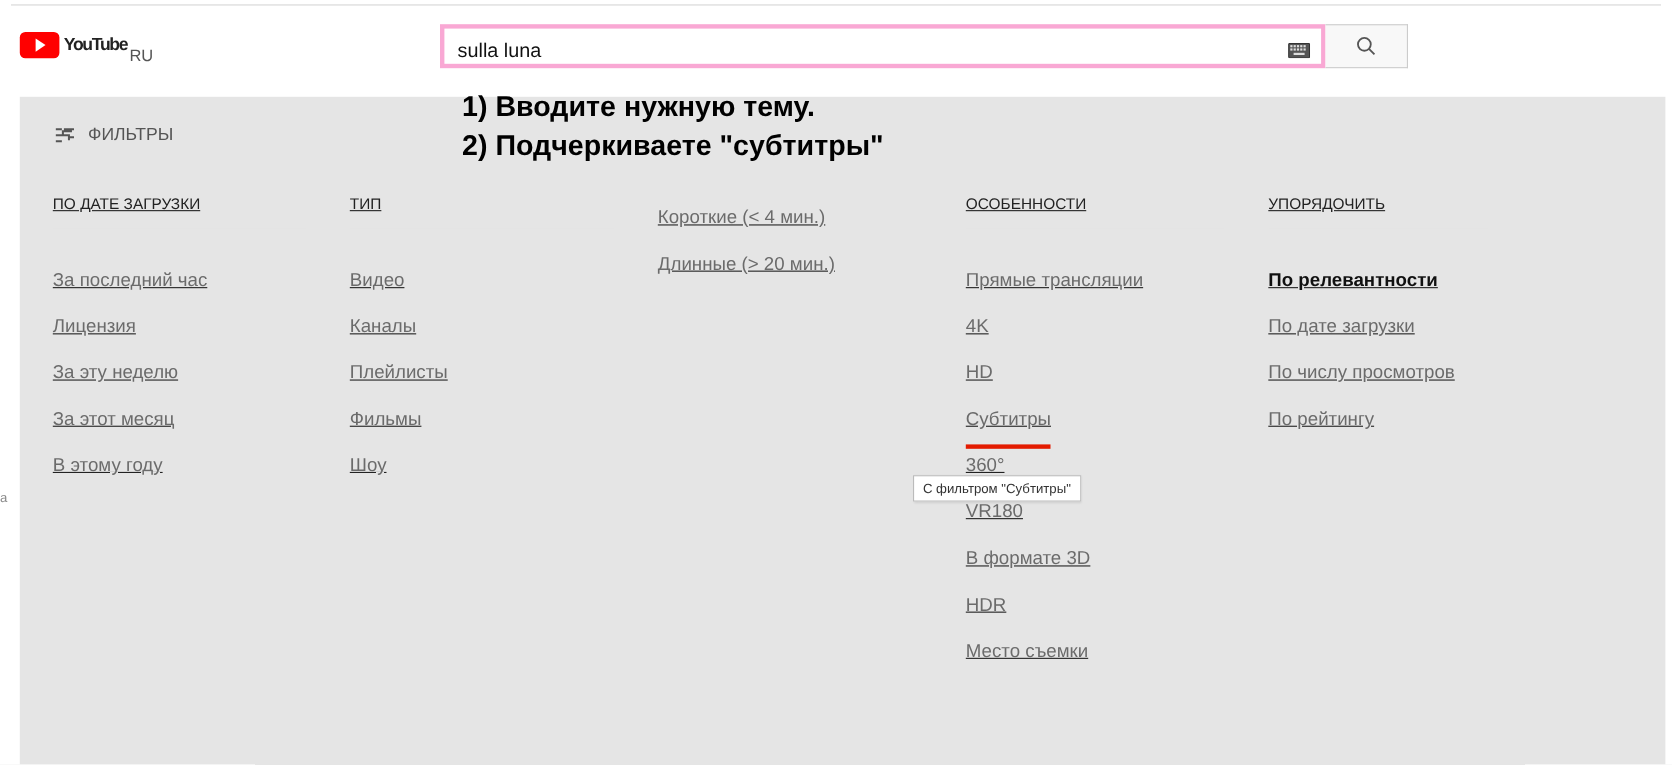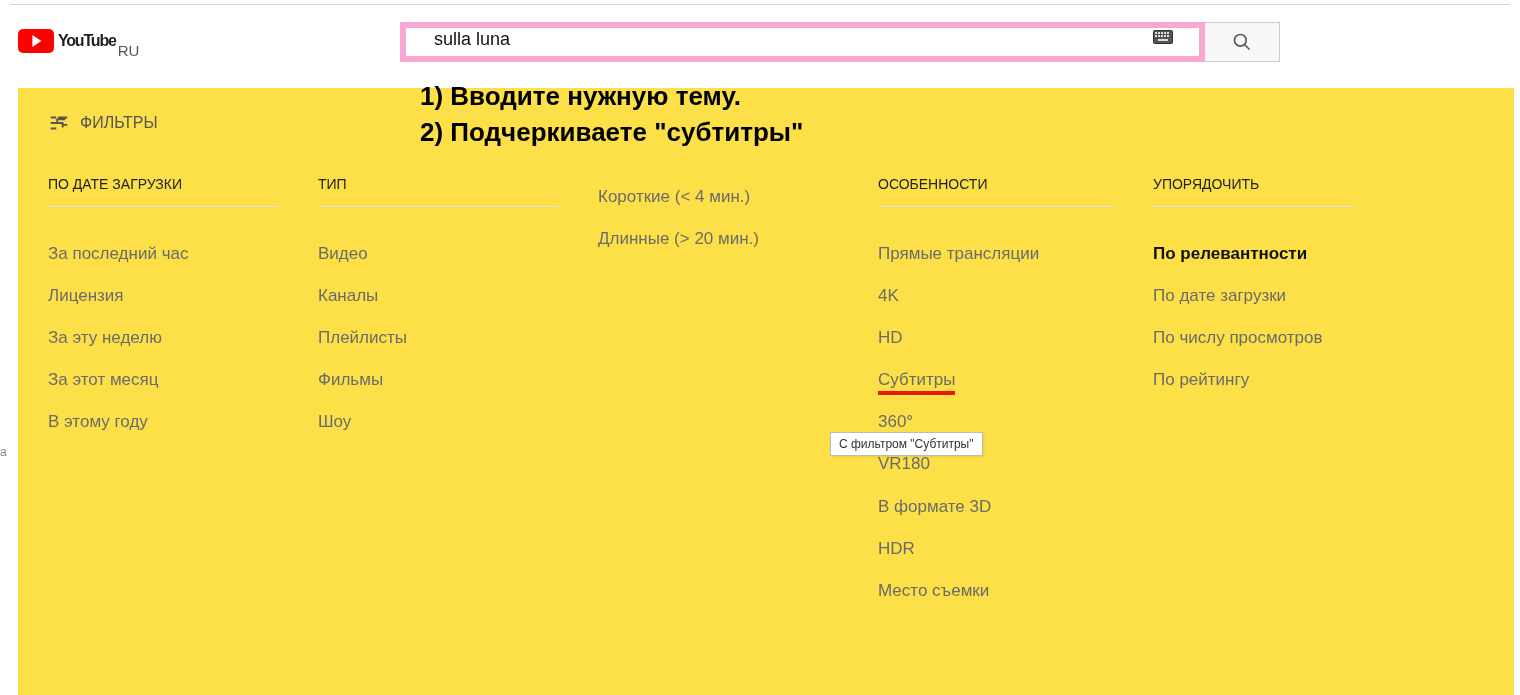--- a/index.html
+++ b/index.html
@@ -68,24 +68,24 @@
   .searchbar {
     position: absolute;
     top: 0;
     left: 382px;
     width: 880px;
     height: 40px;
     display: flex;
   }
   .search-input-wrap {
     flex: 1;
-    border: 6px solid #f9a8d4;
-    display: flex;
-    align-items: flex-start;
-    padding: 0 26px;
+    border: 4px solid #f9a8d4;
+    display: flex;
+    align-items: flex-end;
+    padding: 0 10px;
     background: #fff;
   }
   .search-input {
     flex: 1;
     border: none;
     outline: none;
     font-size: 18px;
     color: #111;
     background: transparent;
   }
@@ -113,23 +113,24 @@
     color: #000;
     line-height: 1.4;
   }
 
   .content {
     position: absolute;
     top: 88px;
     left: 18px;
     right: 6px;
     bottom: 0;
-    background: #fde047;
+    background: #e5e5e5;
     padding: 24px 30px 0 30px;
     box-sizing: border-box;
+    text-decoration: underline;
   }
 
   .filters-btn {
     display: inline-flex;
     align-items: center;
     gap: 10px;
     color: #555;
     font-size: 16px;
     font-weight: 500;
     cursor: pointer;
@@ -167,21 +168,21 @@
     padding: 10px 0;
     cursor: pointer;
     line-height: 1.3;
   }
   .fitem.bold {
     color: #111;
     font-weight: bold;
   }
   .underline-red {
     border-bottom: 4px solid #e31b00;
-    padding-bottom: 2px;
+    padding-bottom: 14px;
   }
 
   .tooltip {
     position: absolute;
     left: 830px;
     top: 432px;
     background: #fff;
     border: 1px solid #bbb;
     font-size: 12px;
     color: #333;

